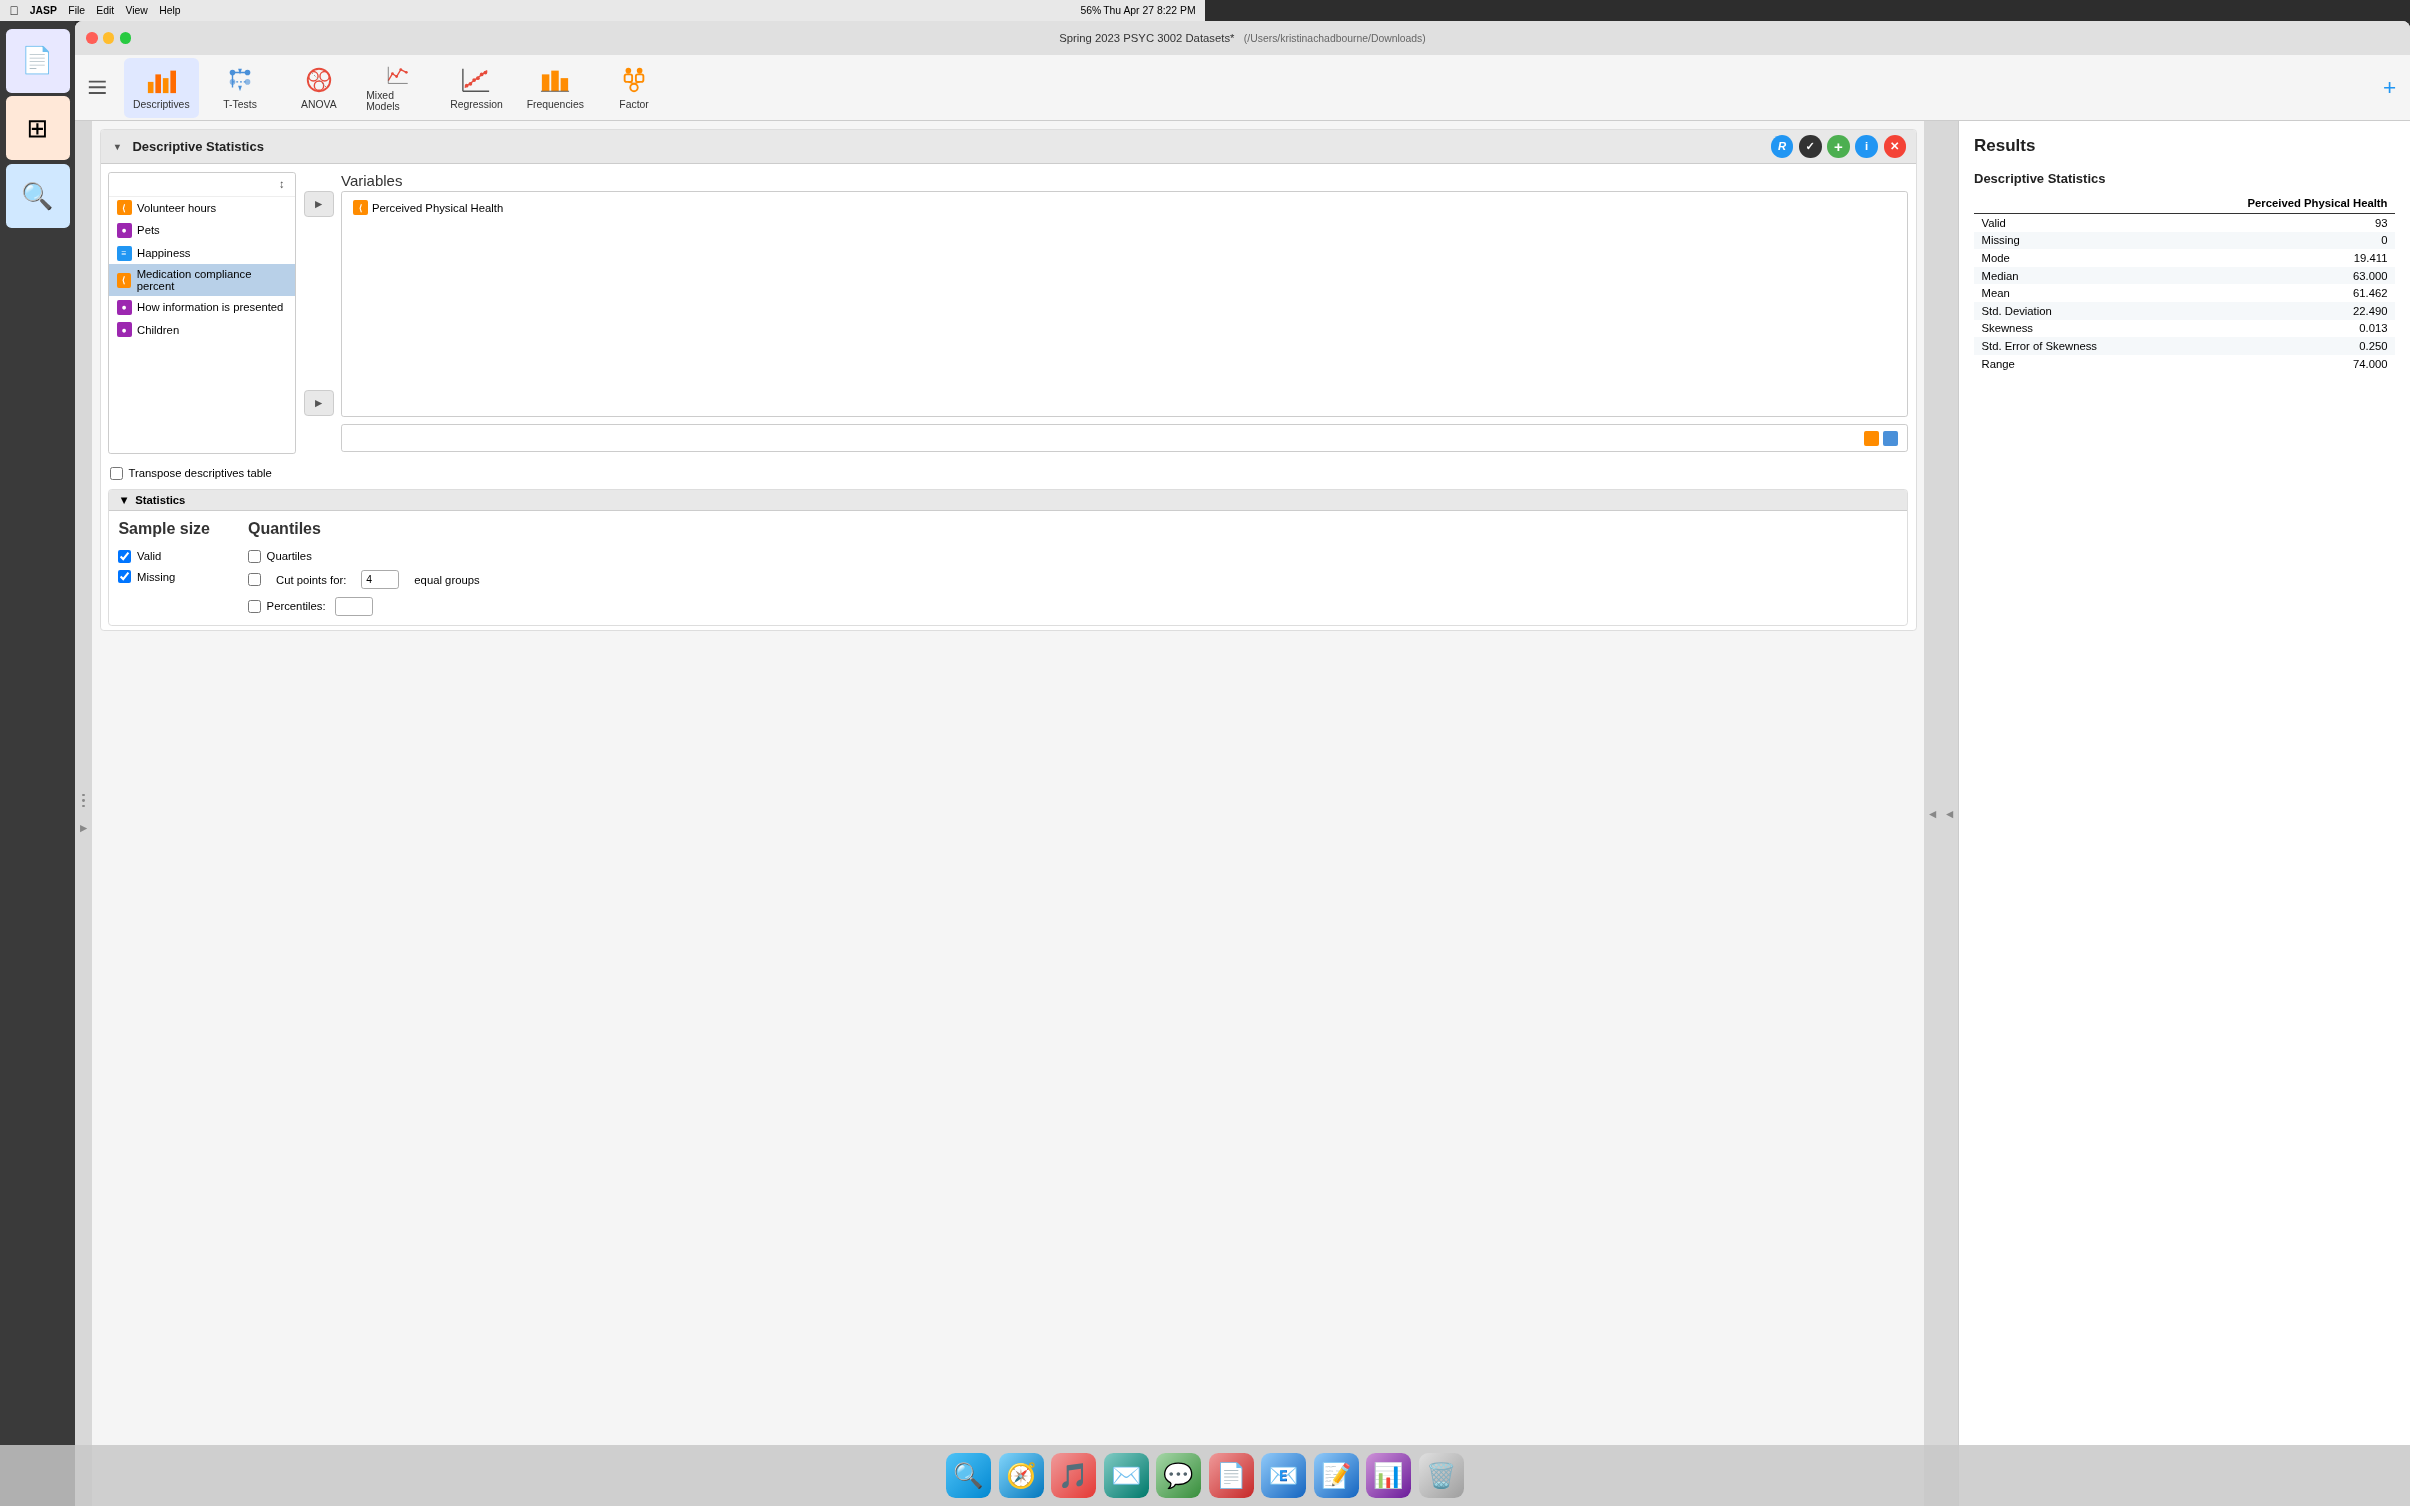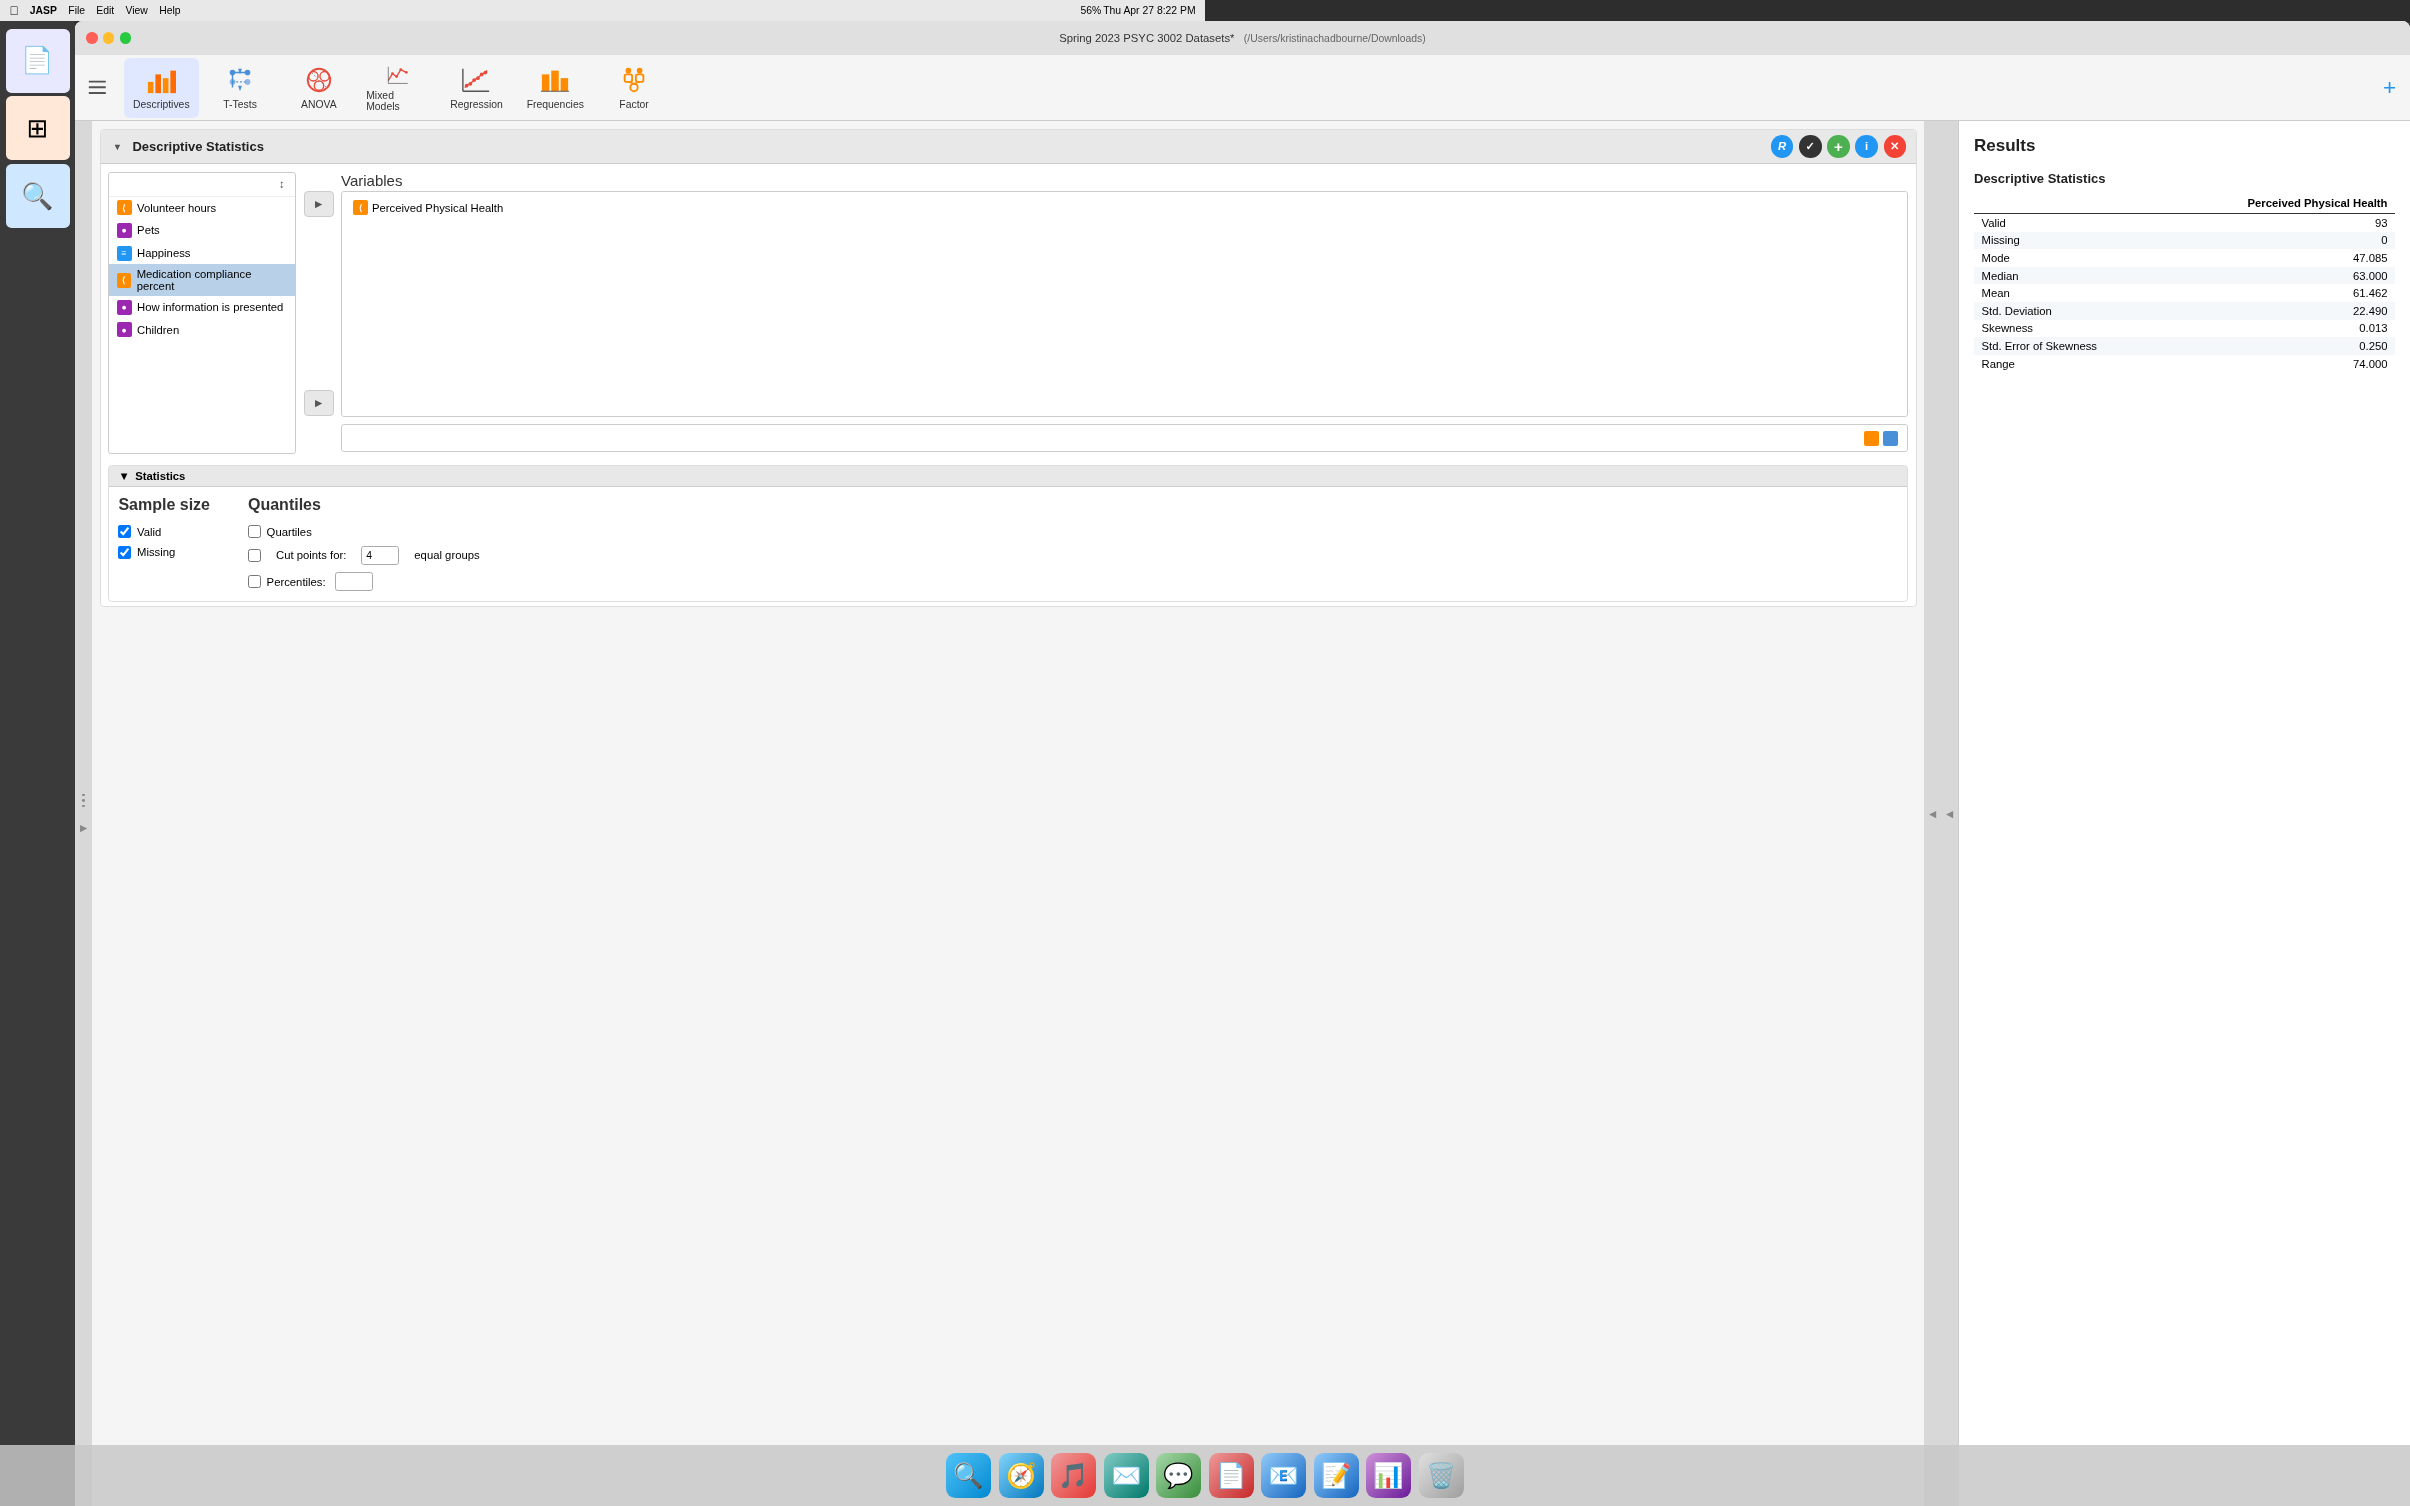--- a/index.html
+++ b/index.html
@@ -674,20 +674,24 @@
                 <div class="split-icons">
                   <div class="split-icon" style="background:#ff8c00;"></div>
                   <div class="split-icon" style="background:#4a90d9;"></div>
                 </div>
               </div>
             </div>
           </div>
 
         </div>
 
+        <div class="checkbox-row">
+          <input type="checkbox" id="transpose" style="">
+          <label for="transpose">Transpose descriptives table</label>
+        </div>
 
         <div class="stats-section">
           <div class="stats-header">
             <span>▼</span>
             <span>Statistics</span>
           </div>
           <div class="stats-body">
 
             <div class="stats-col">
               <div class="stats-group-label">Sample size</div>
@@ -751,21 +755,21 @@
           <tr>
                 <td>Valid</td>
                 <td>93</td>
               </tr>
               <tr>
                 <td>Missing</td>
                 <td>0</td>
               </tr>
               <tr>
                 <td>Mode</td>
-                <td>47.085</td>
+                <td>19.411</td>
               </tr>
               <tr>
                 <td>Median</td>
                 <td>63.000</td>
               </tr>
               <tr>
                 <td>Mean</td>
                 <td>61.462</td>
               </tr>
               <tr>

